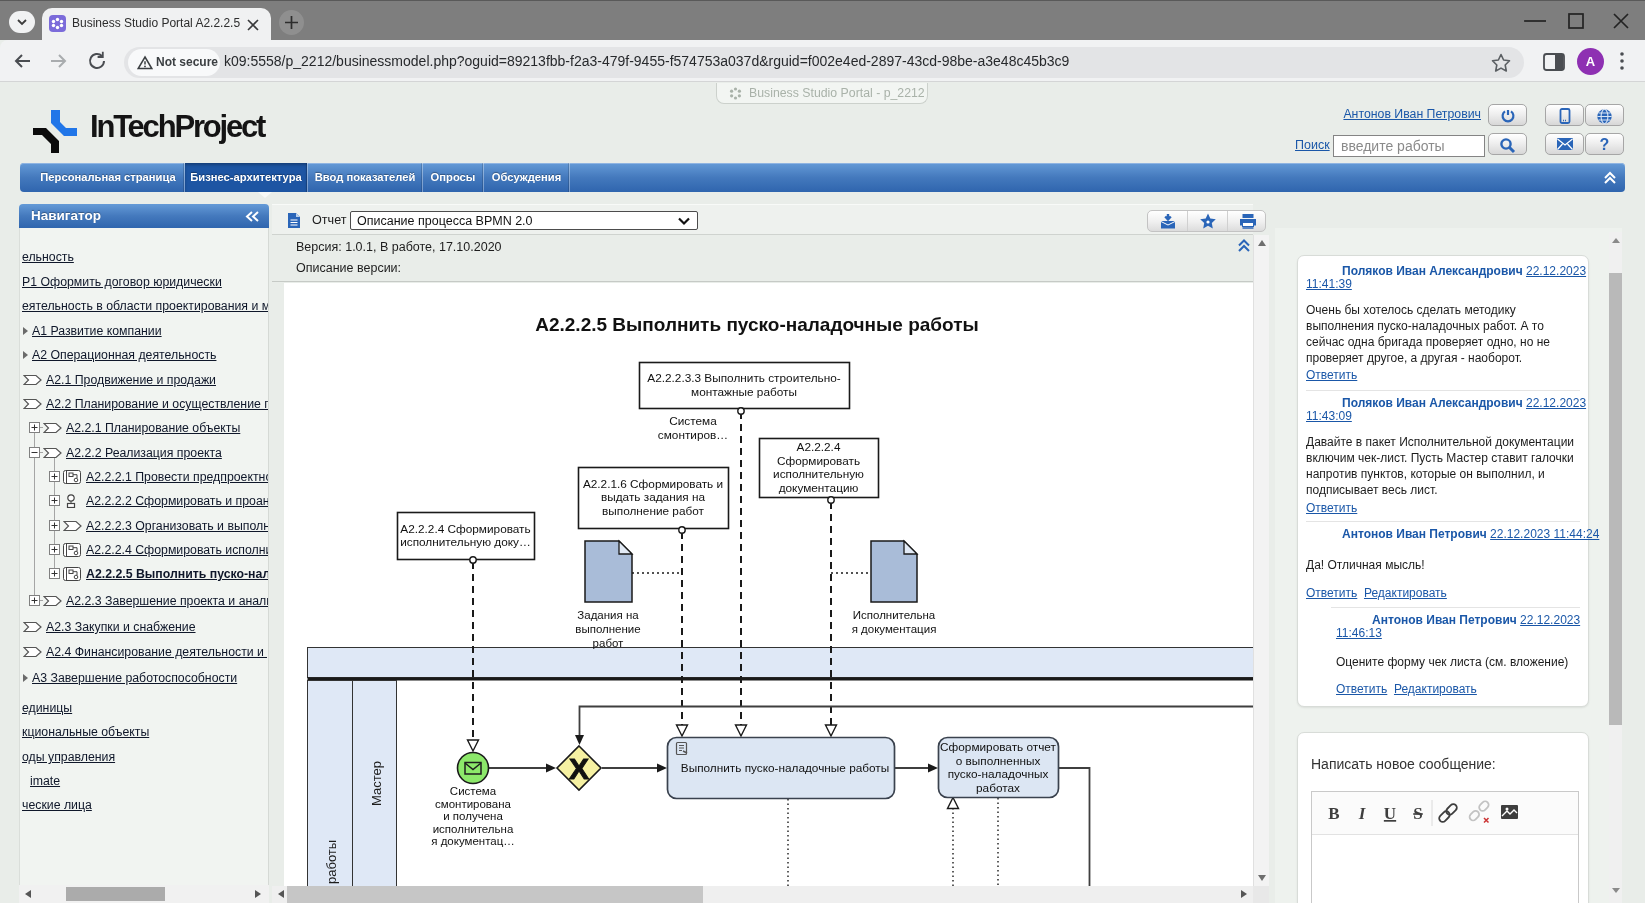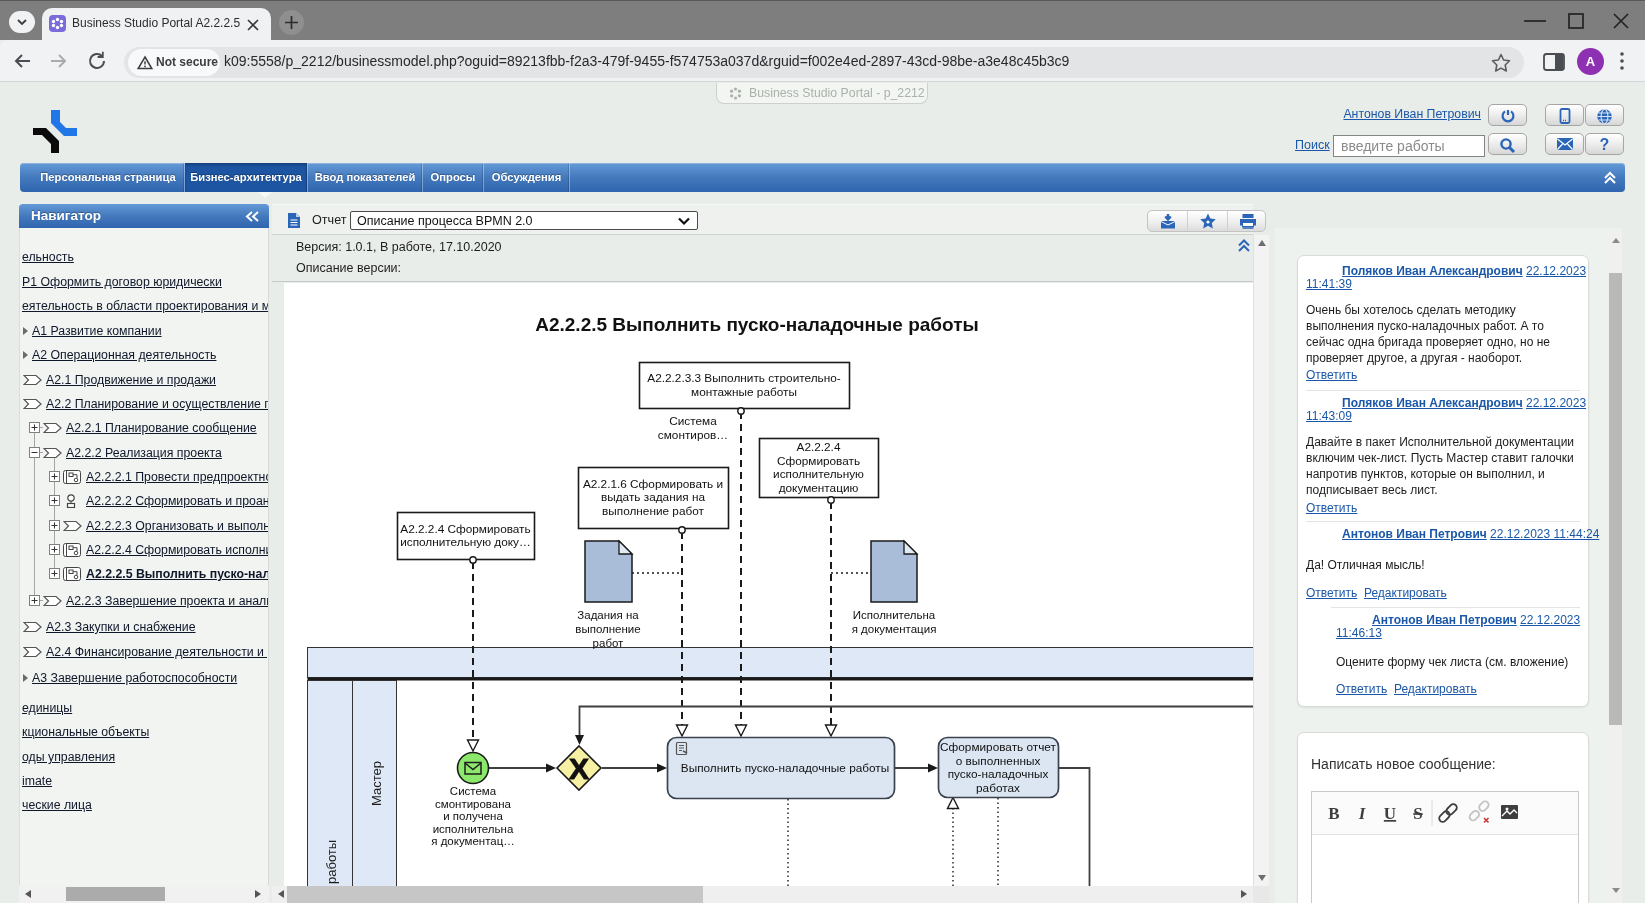--- a/index.html
+++ b/index.html
@@ -40,21 +40,21 @@
 #content{position:absolute;left:272px;top:204px;width:997px;height:699px;}
 #ctoolbar{position:absolute;left:0;top:0;width:981px;height:29px;background:#eef1ee;border-top:1px solid #f8faf8;border-bottom:1px solid #cfd3cf;box-sizing:content-box;}
 #verstrip{position:absolute;left:0;top:31px;width:981px;height:47px;background:#e9ede9;border-bottom:1px solid #c6cac6;font-size:12.5px;color:#1d1d1d;box-sizing:border-box;}
 #whitearea{position:absolute;left:12px;top:79px;width:981px;height:605px;background:#fff;}
 #disc{position:absolute;left:1275px;top:203px;width:347px;height:700px;}
 #discbody{position:absolute;left:0;top:25px;width:347px;height:675px;background:#eef2ee;}
 .card{position:absolute;background:#fff;border:1px solid #d8dcd8;border-radius:7px;box-shadow:0 1px 2px rgba(0,0,0,.08);}
 .mtxt{font-size:12px;color:#1c1c1c;line-height:16px;white-space:nowrap;}
 .mrow{font-size:12px;white-space:nowrap;line-height:13px;}
 .mlink{font-size:12px;color:#1a57a8;text-decoration:underline;}
-.mname{font-size:12px;font-weight:bold;color:#1a57a8;text-decoration:underline;padding-left:36px;}
+.mname{font-size:12px;font-weight:bold;color:#1a57a8;padding-left:36px;}
 .msep{position:absolute;height:1px;background:#e4e4e4;}
 
 .sbtrack{position:absolute;background:#f0f0f0;}
 .sbthumb{position:absolute;background:#c2c2c2;}
 .tri{width:0;height:0;position:absolute;}
 </style>
 </head>
 <body>
 <div id="app">
 <div id="tabbar">
@@ -129,20 +129,21 @@
             <circle cx="11.4" cy="5.2" r="1.6"></circle>
             <circle cx="3.6" cy="9.8" r="1.6"></circle>
             <circle cx="11.4" cy="9.8" r="1.6"></circle>
             <circle cx="7.5" cy="7.5" r="1.7" fill="#f2f5f2"></circle>
           </g>
         </svg><span style="margin-left:32px">Business Studio Portal - p_2212</span></div>
  <svg width="50" height="48" style="position:absolute;left:32px;top:25px">
    <path d="M19,2 h9 v12 l6,6 h11 v8 h-13 l-13,-13 Z" fill="#2176e8"></path>
    <path d="M1,20 h13 l13,13 v12 h-8 v-9 l-9,-9 H1 Z" fill="#0b0b0b"></path>
  </svg>
+ <div id="logot">InTechProject</div>
  <div style="position:absolute;right:164px;top:24px;font-size:12.3px;"><a class="blk" href="#">Антонов Иван Петрович</a></div>
  <div class="hbtn" style="left:1488px;top:21px;">
         <svg width="16" height="16">
           <path d="M8,2 v5" stroke="#2a65b8" stroke-width="2.2"></path>
           <path d="M5,3.4 a5.4,5.4 0 1 0 6,0" fill="none" stroke="#2a65b8" stroke-width="2.2"></path>
         </svg>
       </div>
  <div class="hbtn" style="left:1545px;top:21px;">
         <svg width="16" height="16">
           <rect x="3.5" y="1" width="9" height="14" rx="1.5" fill="none" stroke="#2a65b8" stroke-width="1.8"></rect>
@@ -227,21 +228,21 @@
         </svg>
         <div class="titem" style="left:26px;top:169px;"><a href="#">А2.2 Планирование и осуществление проектов</a></div>
   <svg width="11" height="11" style="position:absolute;left:9px;top:194px">
           <rect x="0.5" y="0.5" width="10" height="10" fill="#fff" stroke="#808080"></rect>
           <path d="M2.5,5.5 h6" stroke="#333" stroke-width="1"></path>
           <path d="M5.5,2.5 v6" stroke="#333" stroke-width="1"></path>
         </svg>
         <svg width="19" height="12" style="position:absolute;left:23px;top:194px">
           <path d="M1,1.5 H13 L18,6 L13,10.5 H1 L5.5,6 Z" fill="#fff" stroke="#555" stroke-width="1.2"></path>
         </svg>
-        <div class="titem" style="left:46px;top:193px;"><a href="#">А2.2.1 Планирование сообщение</a></div>
+        <div class="titem" style="left:46px;top:193px;"><a href="#">А2.2.1 Планирование объекты</a></div>
   <svg width="11" height="11" style="position:absolute;left:9px;top:219px">
           <rect x="0.5" y="0.5" width="10" height="10" fill="#fff" stroke="#808080"></rect>
           <path d="M2.5,5.5 h6" stroke="#333" stroke-width="1"></path>
         </svg>
         <svg width="19" height="12" style="position:absolute;left:23px;top:219px">
           <path d="M1,1.5 H13 L18,6 L13,10.5 H1 L5.5,6 Z" fill="#fff" stroke="#555" stroke-width="1.2"></path>
         </svg>
         <div class="titem" style="left:46px;top:218px;"><a href="#">А2.2.2 Реализация проекта</a></div>
   <svg width="11" height="11" style="position:absolute;left:29px;top:243px">
           <rect x="0.5" y="0.5" width="10" height="10" fill="#fff" stroke="#808080"></rect>
@@ -317,21 +318,21 @@
         <div class="titem" style="left:26px;top:392px;"><a href="#">А2.3 Закупки и снабжение</a></div>
   <svg width="19" height="12" style="position:absolute;left:3px;top:418px">
           <path d="M1,1.5 H13 L18,6 L13,10.5 H1 L5.5,6 Z" fill="#fff" stroke="#555" stroke-width="1.2"></path>
         </svg>
         <div class="titem" style="left:26px;top:417px;"><a href="#">А2.4 Финансирование деятельности и развития</a></div>
   <div class="tri" style="left:3px;top:446px;border-top:4px solid transparent;border-bottom:4px solid transparent;border-left:5px solid #6b6b6b;"></div>
         <div class="titem" style="left:12px;top:443px;"><a href="#">А3 Завершение работоспособности</a></div>
   <div class="titem" style="left:2px;top:473px;"><a href="#">единицы</a></div>
   <div class="titem" style="left:2px;top:497px;"><a href="#">кциональные объекты</a></div>
   <div class="titem" style="left:2px;top:522px;"><a href="#">оды управления</a></div>
-  <div class="titem" style="left:2px;top:546px;"><a href="#">imate</a></div>
+  <div class="titem" style="left:10px;top:546px;"><a href="#">imate</a></div>
   <div class="titem" style="left:2px;top:570px;text-align:right;"><a href="#">ческие лица</a></div>
  </div>
  <div class="sbtrack" style="left:0;top:681px;width:250px;height:18px;background:#f1f1f1;">
    <div class="tri" style="left:6px;top:5px;border-top:4.5px solid transparent;border-bottom:4.5px solid transparent;border-right:6px solid #555;"></div>
    <div class="sbthumb" style="left:47px;top:2px;width:99px;height:14px;background:#ababab;"></div>
    <div class="tri" style="left:236px;top:5px;border-top:4.5px solid transparent;border-bottom:4.5px solid transparent;border-left:6px solid #555;"></div>
  </div>
 </div>
 
 <div id="content">

